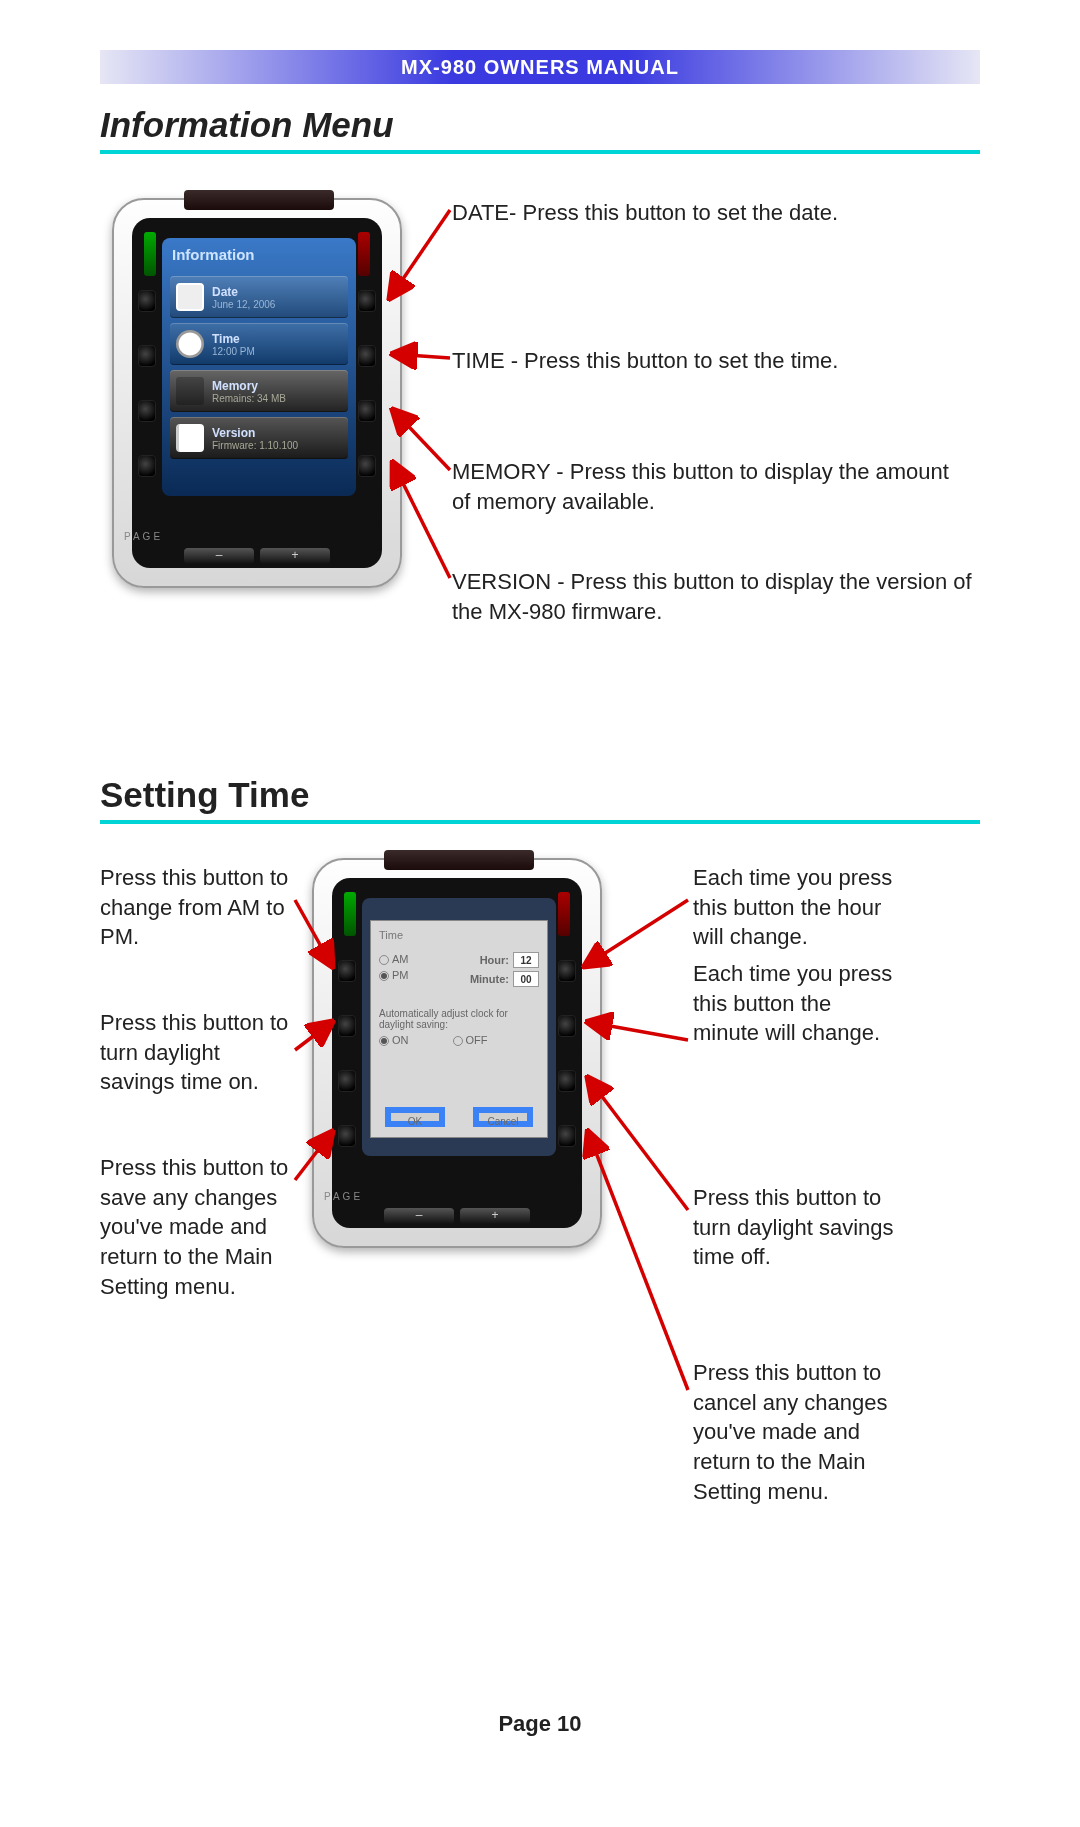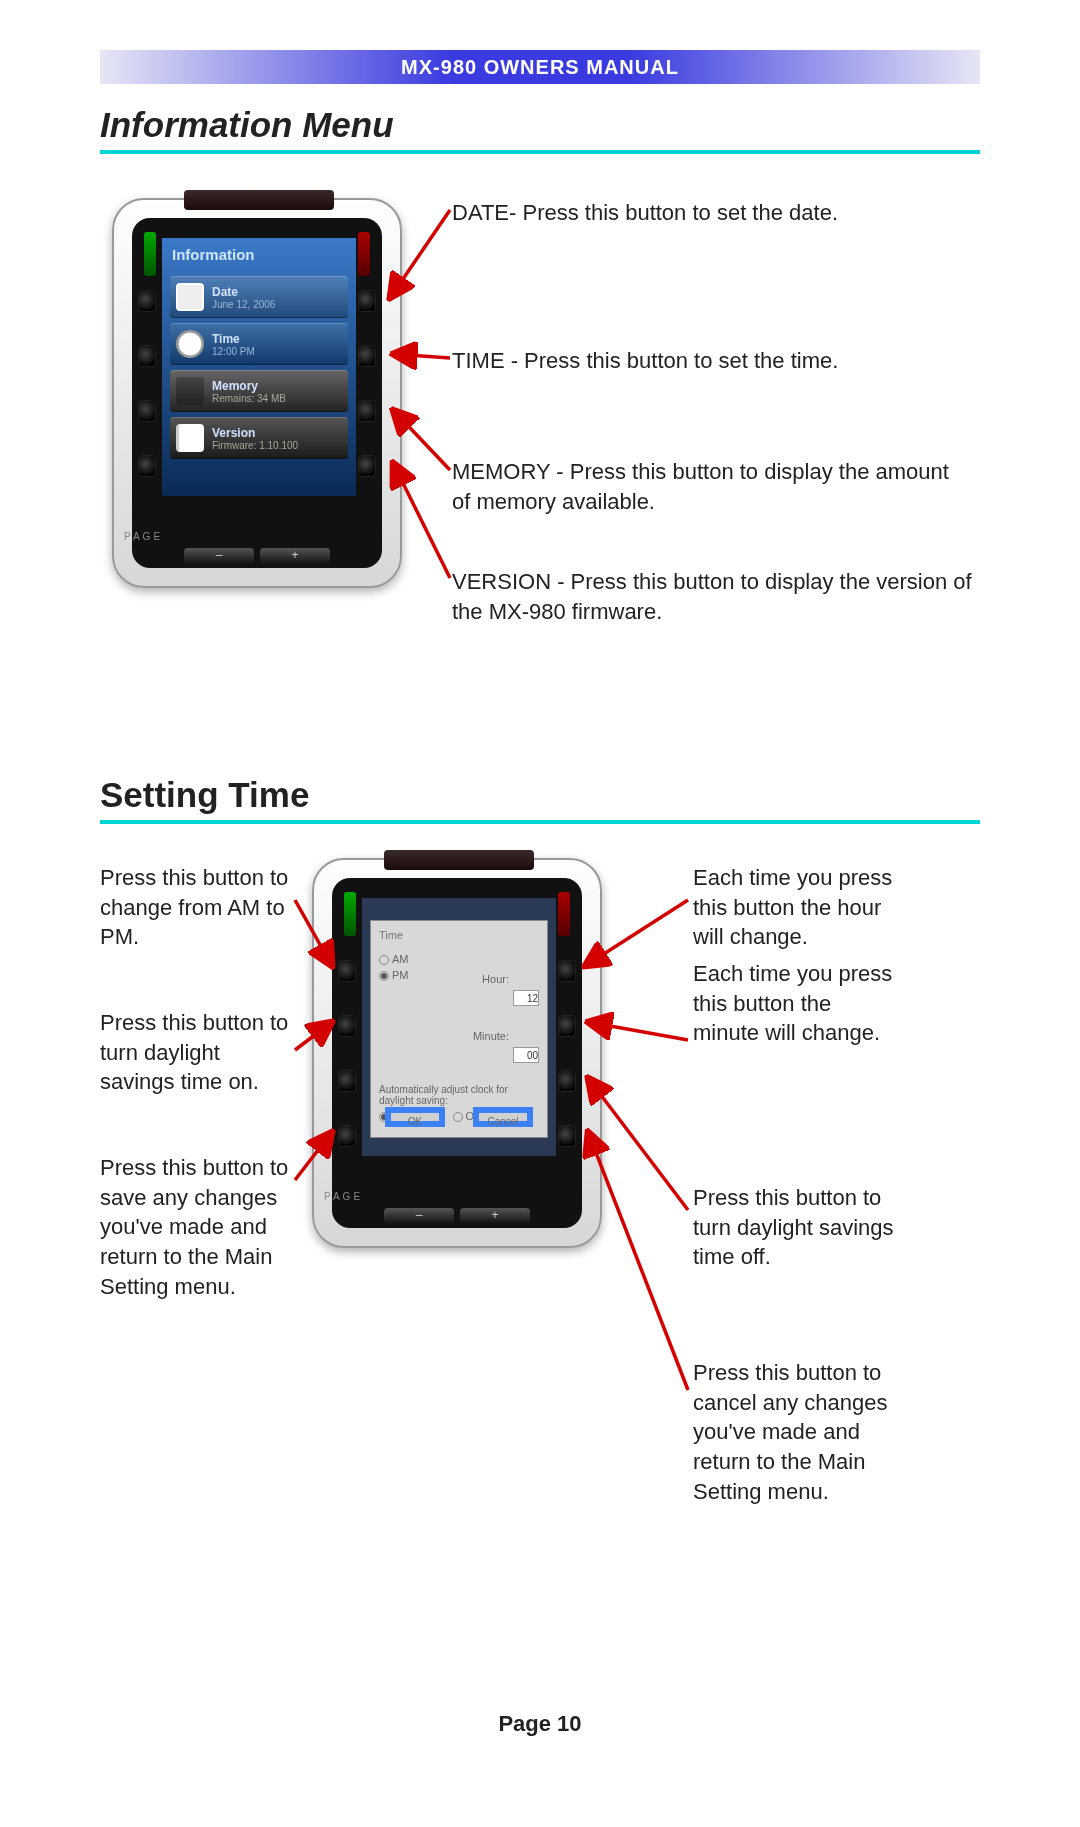--- a/index.html
+++ b/index.html
@@ -63,21 +63,21 @@
   }
   .device .notch {
     position: absolute;
     top: -10px; left: 70px; width: 150px; height: 20px;
     background: linear-gradient(#3a2a2a,#1a0a0a);
     border-radius: 4px;
   }
   .screen {
     position: absolute;
     top: 38px; left: 48px; width: 194px; height: 258px;
-    border-radius: 0;
+    border-radius: 8px;
     overflow: hidden;
   }
   .side-btn {
     position: absolute;
     width: 18px; height: 22px;
     background: radial-gradient(circle at 40% 40%, #444 0%, #000 80%);
     border: 1px solid #222;
     border-radius: 4px;
   }
   .side-btn.left  { left: 24px; }
@@ -153,22 +153,22 @@
     background: #d8d8d8;
     border: 1px solid #888;
     font-size: 11px;
     color: #666;
     padding: 8px;
   }
   .dialog .dlg-title { color: #777; margin-bottom: 8px; }
   .dialog .radio-row { margin: 4px 0; }
   .dialog .radio { display: inline-block; width: 10px; height: 10px; border: 1px solid #888; border-radius: 50%; margin-right: 3px; vertical-align: middle; }
   .dialog .radio.checked::after { content:""; display:block; width:6px; height:6px; background:#555; border-radius:50%; margin:1px; }
-  .dialog .field { display: flex; align-items: center; justify-content: flex-end; margin: 3px 0; gap:4px;}
-  .dialog .field .input { width: 26px; height: 16px; background:#fff; border:1px solid #999; font-size:10px; text-align:right; line-height:16px; color:#333;margin-top:38px;}
+  .dialog .field { display: flex; align-items: center; justify-content: flex-end; margin: 3px 0; gap:4px;font-weight:bold;}
+  .dialog .field .input { width: 26px; height: 16px; background:#fff; border:1px solid #999; font-size:10px; text-align:center; line-height:16px; color:#333;}
   .dialog .dst { margin-top: 18px; font-size: 10px; }
   .dialog .dst-row { display:flex; gap: 44px; margin-top: 4px; }
   .dialog .btn-row { position:absolute; bottom:10px; left:0; right:0; display:flex; justify-content: space-around; }
   .dialog .dlg-btn { width: 60px; height: 20px; background: #d0d0d0; border:6px solid #3b82f6; font-size:10px; line-height:18px; text-align:center; color:#666;}
 
   
   .callout {
     position: absolute;
     font-size: 22px;
     line-height: 1.35;

